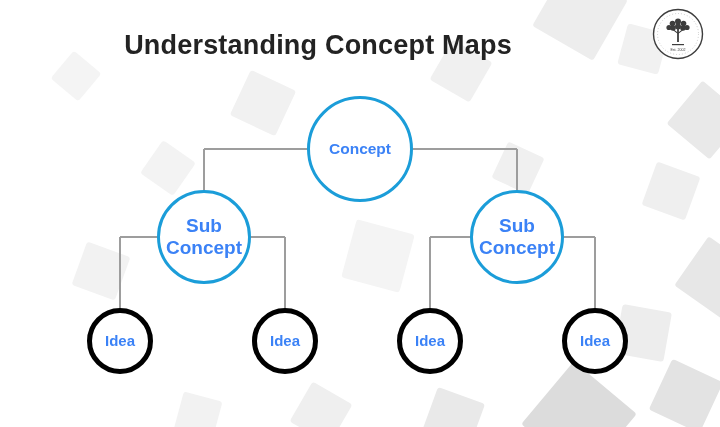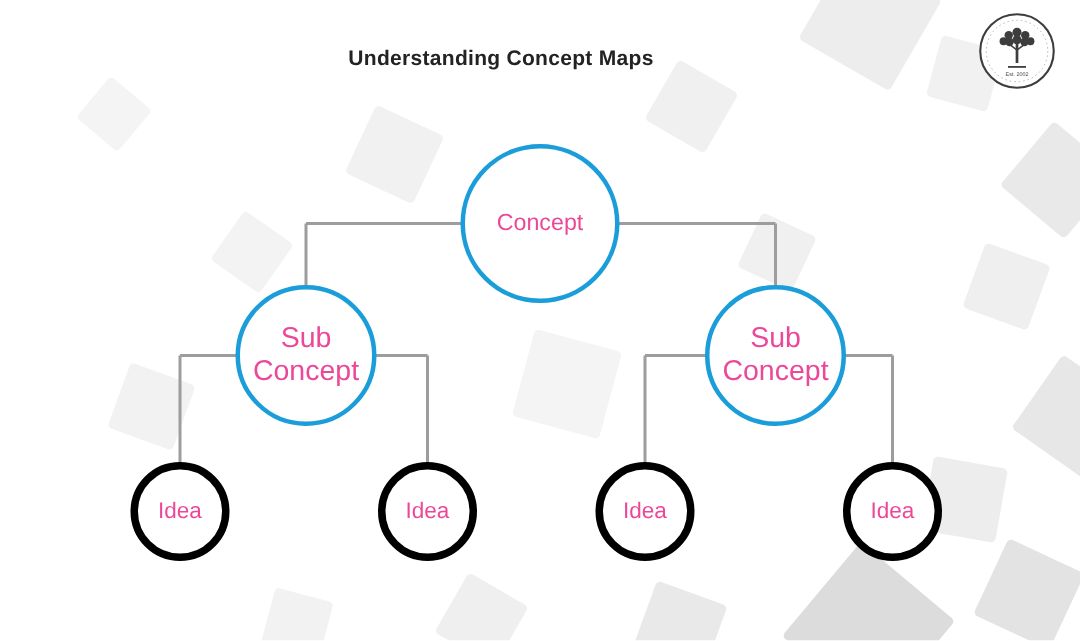--- a/index.html
+++ b/index.html
@@ -13,45 +13,45 @@
   
   .bg-shape{
     position:absolute;
     display:block;
     border-radius:3px;
     z-index:0;
   }
   
   .title{
     position:absolute;
-    top:30px;left:16px;width:636px;
+    top:30px;left:0;width:636px;
     text-align:center;
-    font-size:14px;
+    font-size:27px;
     font-weight:bold;
     color:#232323;
     letter-spacing:.2px;
     z-index:3;
     margin:0;
   }
   
   .connectors{
     position:absolute;top:0;left:0;
     z-index:1;
   }
   
   .node{
     position:absolute;
     background:#ffffff;
     border-radius:50%;
     display:flex;
     align-items:center;
     justify-content:center;
     text-align:center;
-    font-weight:normal;
-    color:#ec4899;
+    font-weight:bold;
+    color:#3b82f6;
     z-index:2;
     box-sizing:border-box;
     line-height:1.15;
   }
   .node-blue{border:3px solid #1b9dd9;}
   .node-gray{border:5px solid #000000;}
   .node-root{left:307px;top:96px;width:106px;height:106px;font-size:15.5px;}
   .node-sub{width:94px;height:94px;top:190px;font-size:19px;padding:0 12px;}
   .node-sub-left{left:157px;}
   .node-sub-right{left:470px;}

